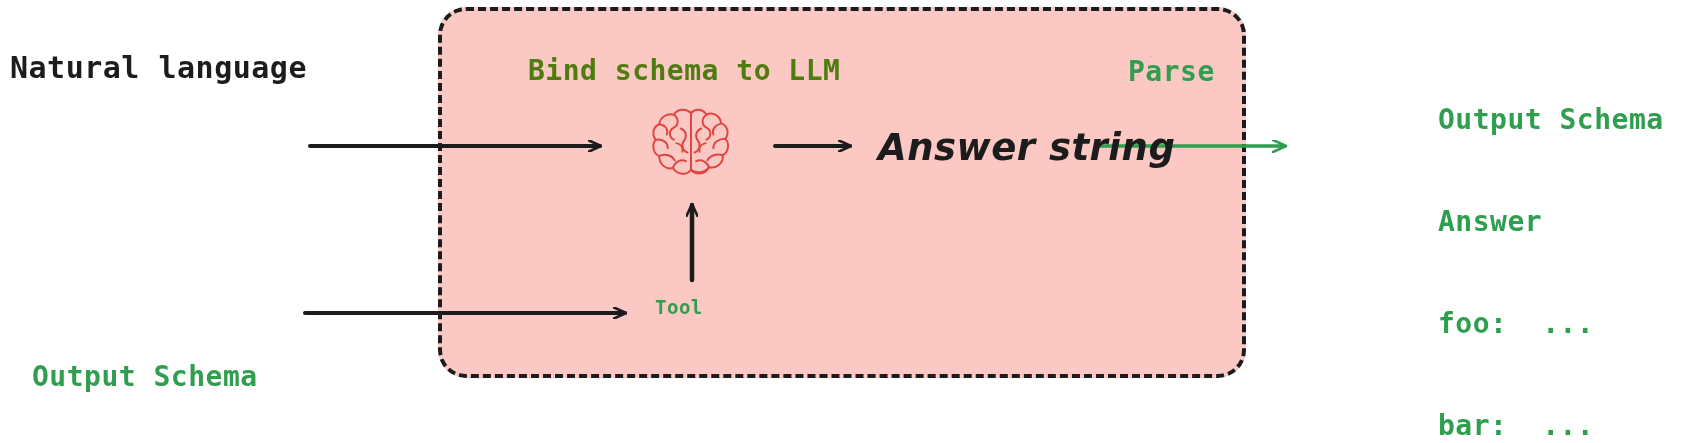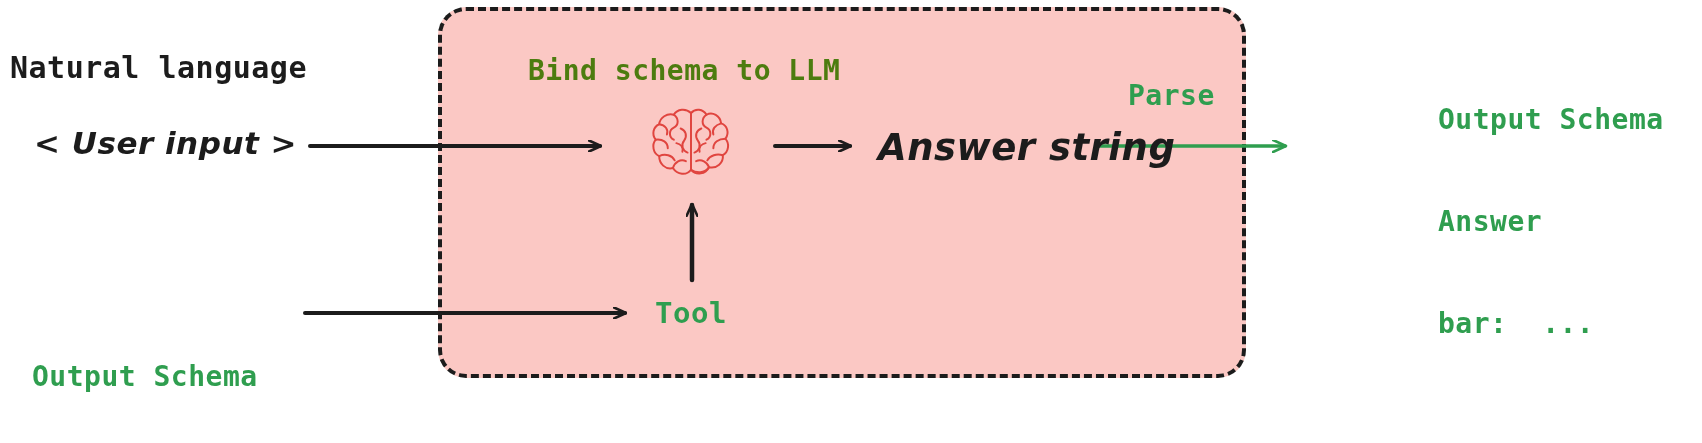--- a/index.html
+++ b/index.html
@@ -49,29 +49,29 @@
   #user-input-text {
     left: 34px; top: 125px;
     font-size: 31px; color: #1c1c1c;
   }
   #bind-schema-title {
     left: 528px; top: 54px;
     font-size: 28px; color: #4d7c0f;
   }
   #parse-label {
     left: 1128px; top: 55px;
-    font-size: 28px; color: #2f9e4f; margin-top: 24px;
+    font-size: 28px; color: #2f9e4f;
   }
   #answer-string-text {
     left: 878px; top: 126px;
     font-size: 37px; color: #1c1c1c;
   }
   #tool-label {
     left: 655px; top: 296px;
-    font-size: 29px; color: #2f9e4f;
+    font-size: 19px; color: #2f9e4f;
   }
 
   
   #input-schema-block {
     left: 32px; top: 292px;
     font-size: 28px; color: #2f9e4f;
     line-height: 34px;
   }
   
   #output-schema-block {
@@ -165,35 +165,35 @@
         <path d="M62 28 C56 30, 54 37, 58 42 C62 47, 60 54, 54 56"></path>
         <path d="M33 45 C38 46, 41 50, 40 55"></path>
         <path d="M67 45 C62 46, 59 50, 60 55"></path>
         <path d="M50 76 C56 80, 66 80, 70 74"></path>
       </g>
     </svg>
   </div>
 
   <div class="abs mono" id="natural-language-title">Natural language</div>
 
-  <div class="abs hand" id="user-input-text">&lt; User input &gt;</div>
 
   <div class="abs mono" id="input-schema-block">
     <span class="schema-line">Output Schema</span>
     
     
   </div>
 
   <div class="abs mono" id="bind-schema-title">Bind schema to LLM</div>
 
   <div class="abs mono" id="parse-label">Parse</div>
 
   <div class="abs hand" id="answer-string-text">Answer string</div>
 
   <div class="abs mono" id="tool-label">Tool</div>
 
   <div class="abs mono" id="output-schema-block">
     <span class="schema-line">Output Schema</span>
     <span class="schema-line schema-gap">Answer</span>
+    <span class="schema-line">foo:  ...</span>
     <span class="schema-line">bar:  ...</span>
   </div>
 
 </div>
 
 </body></html>

